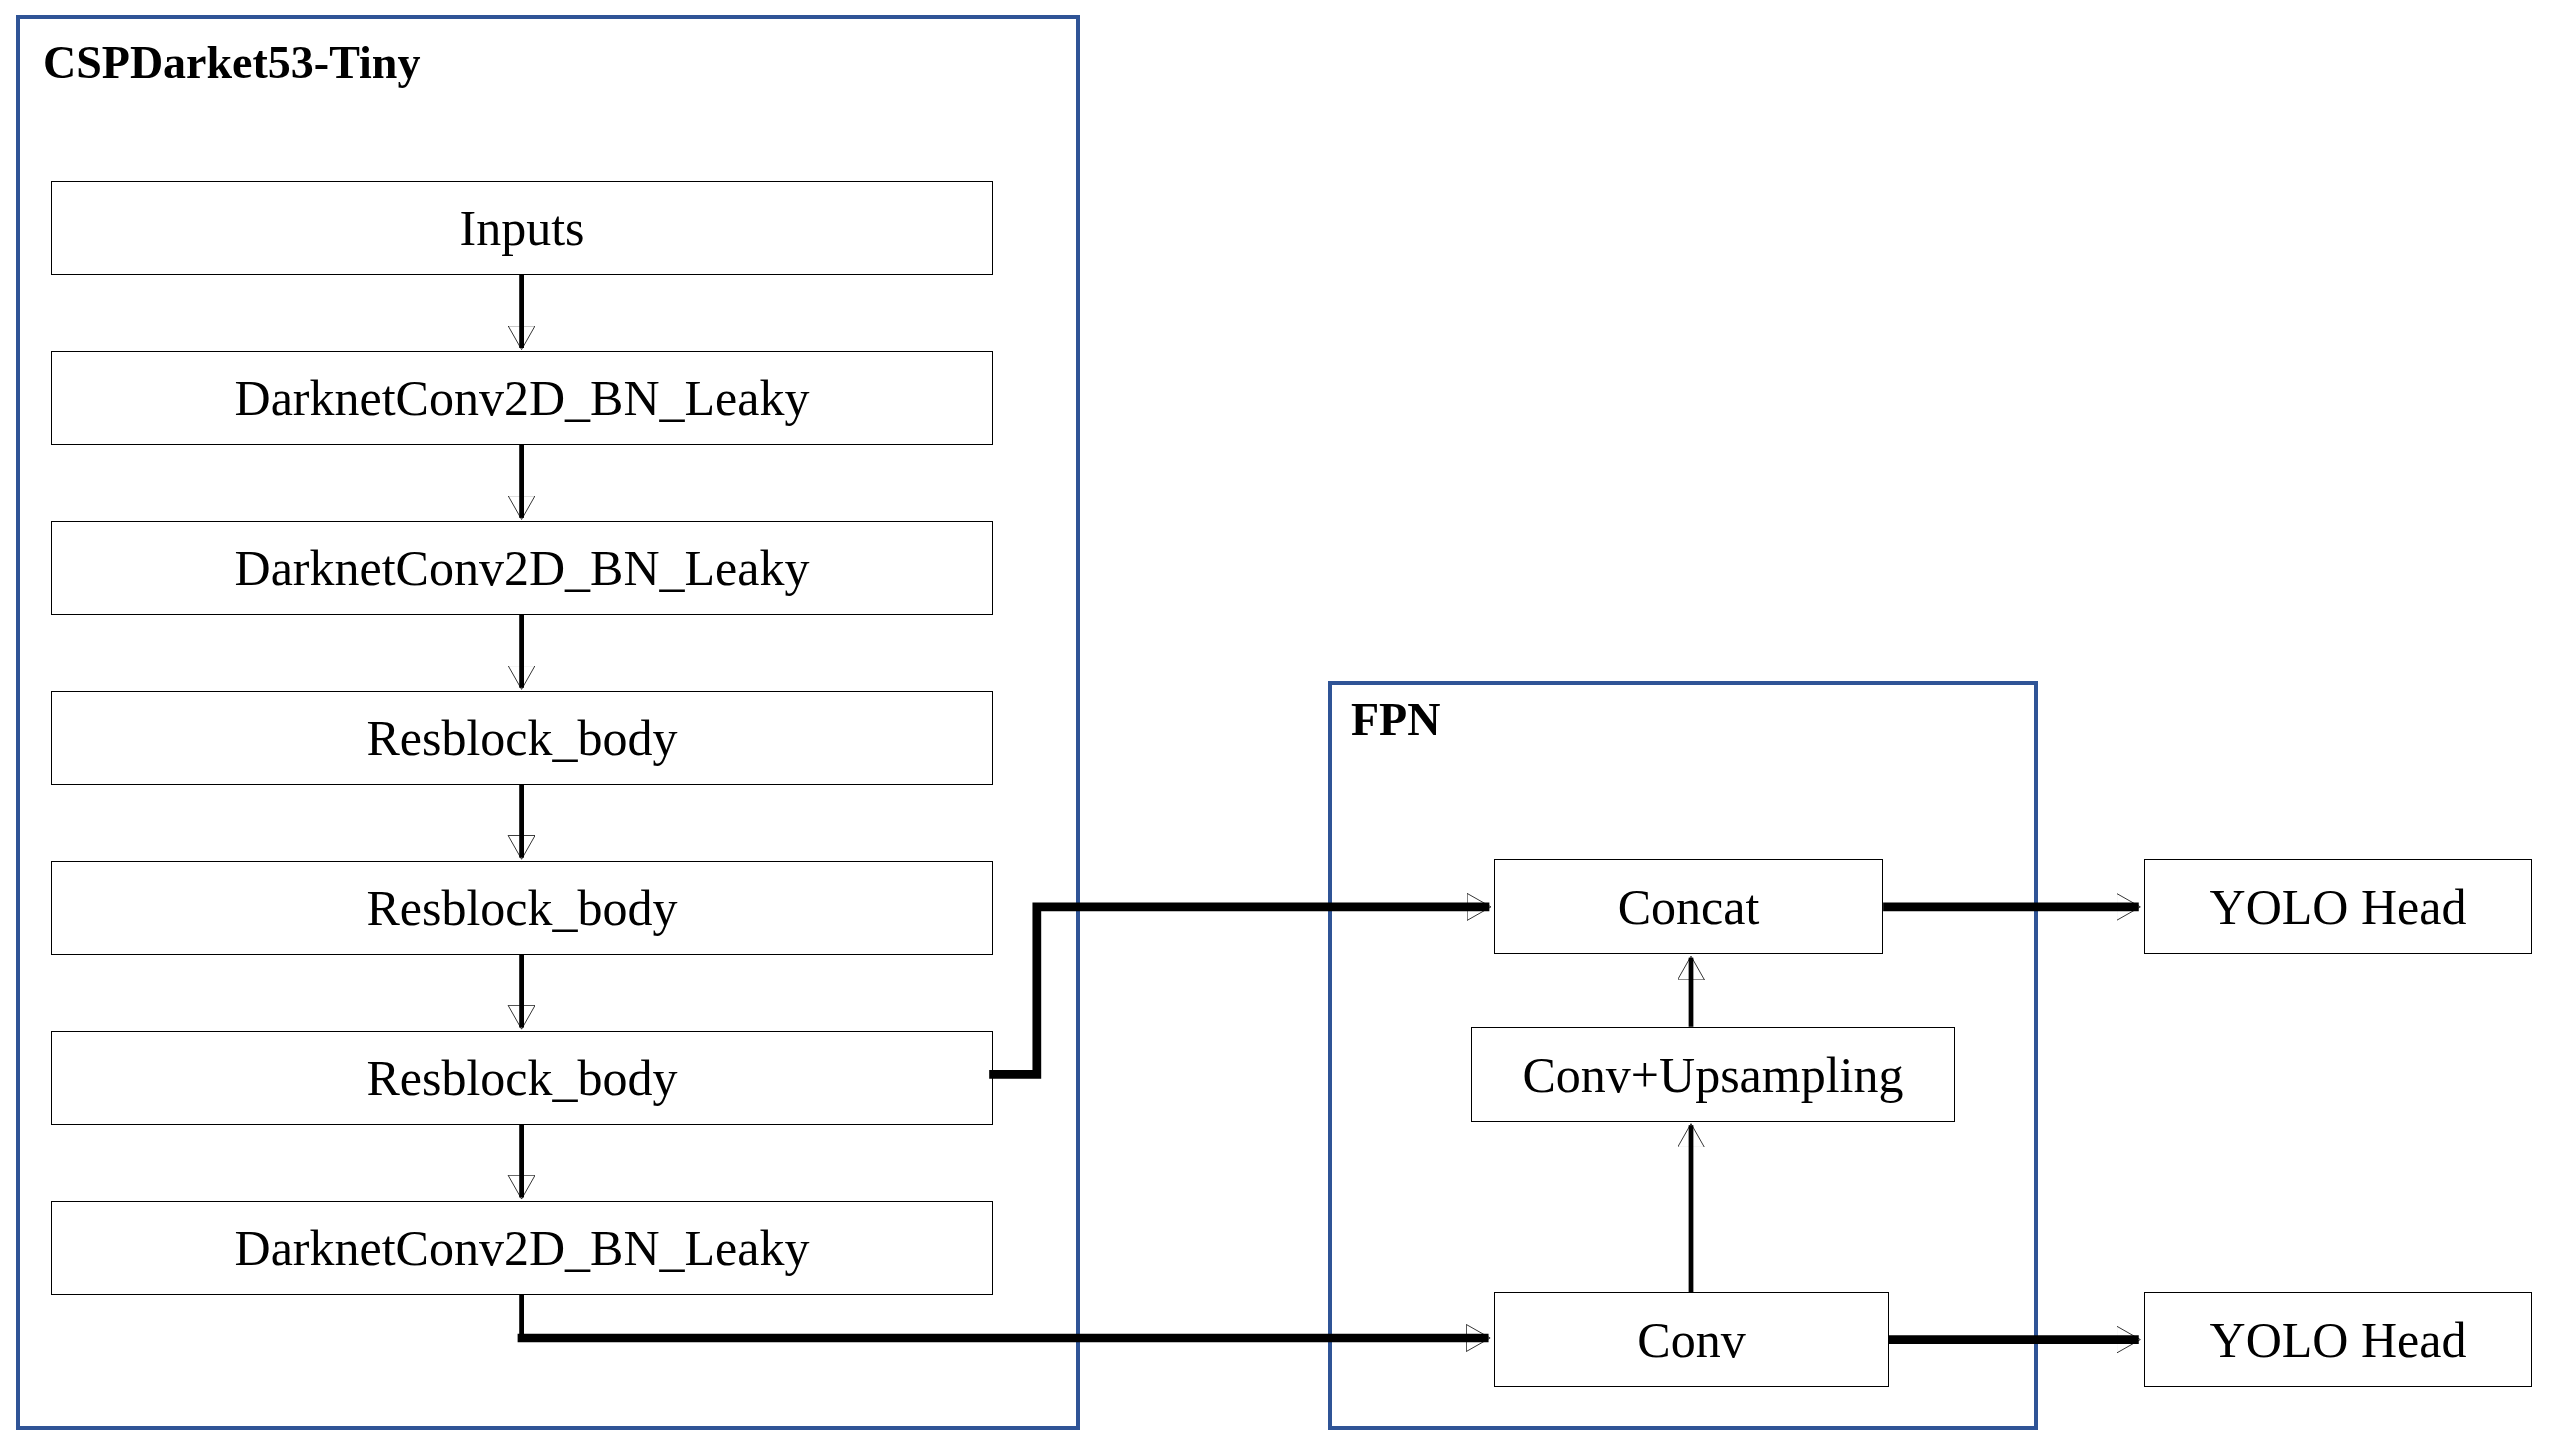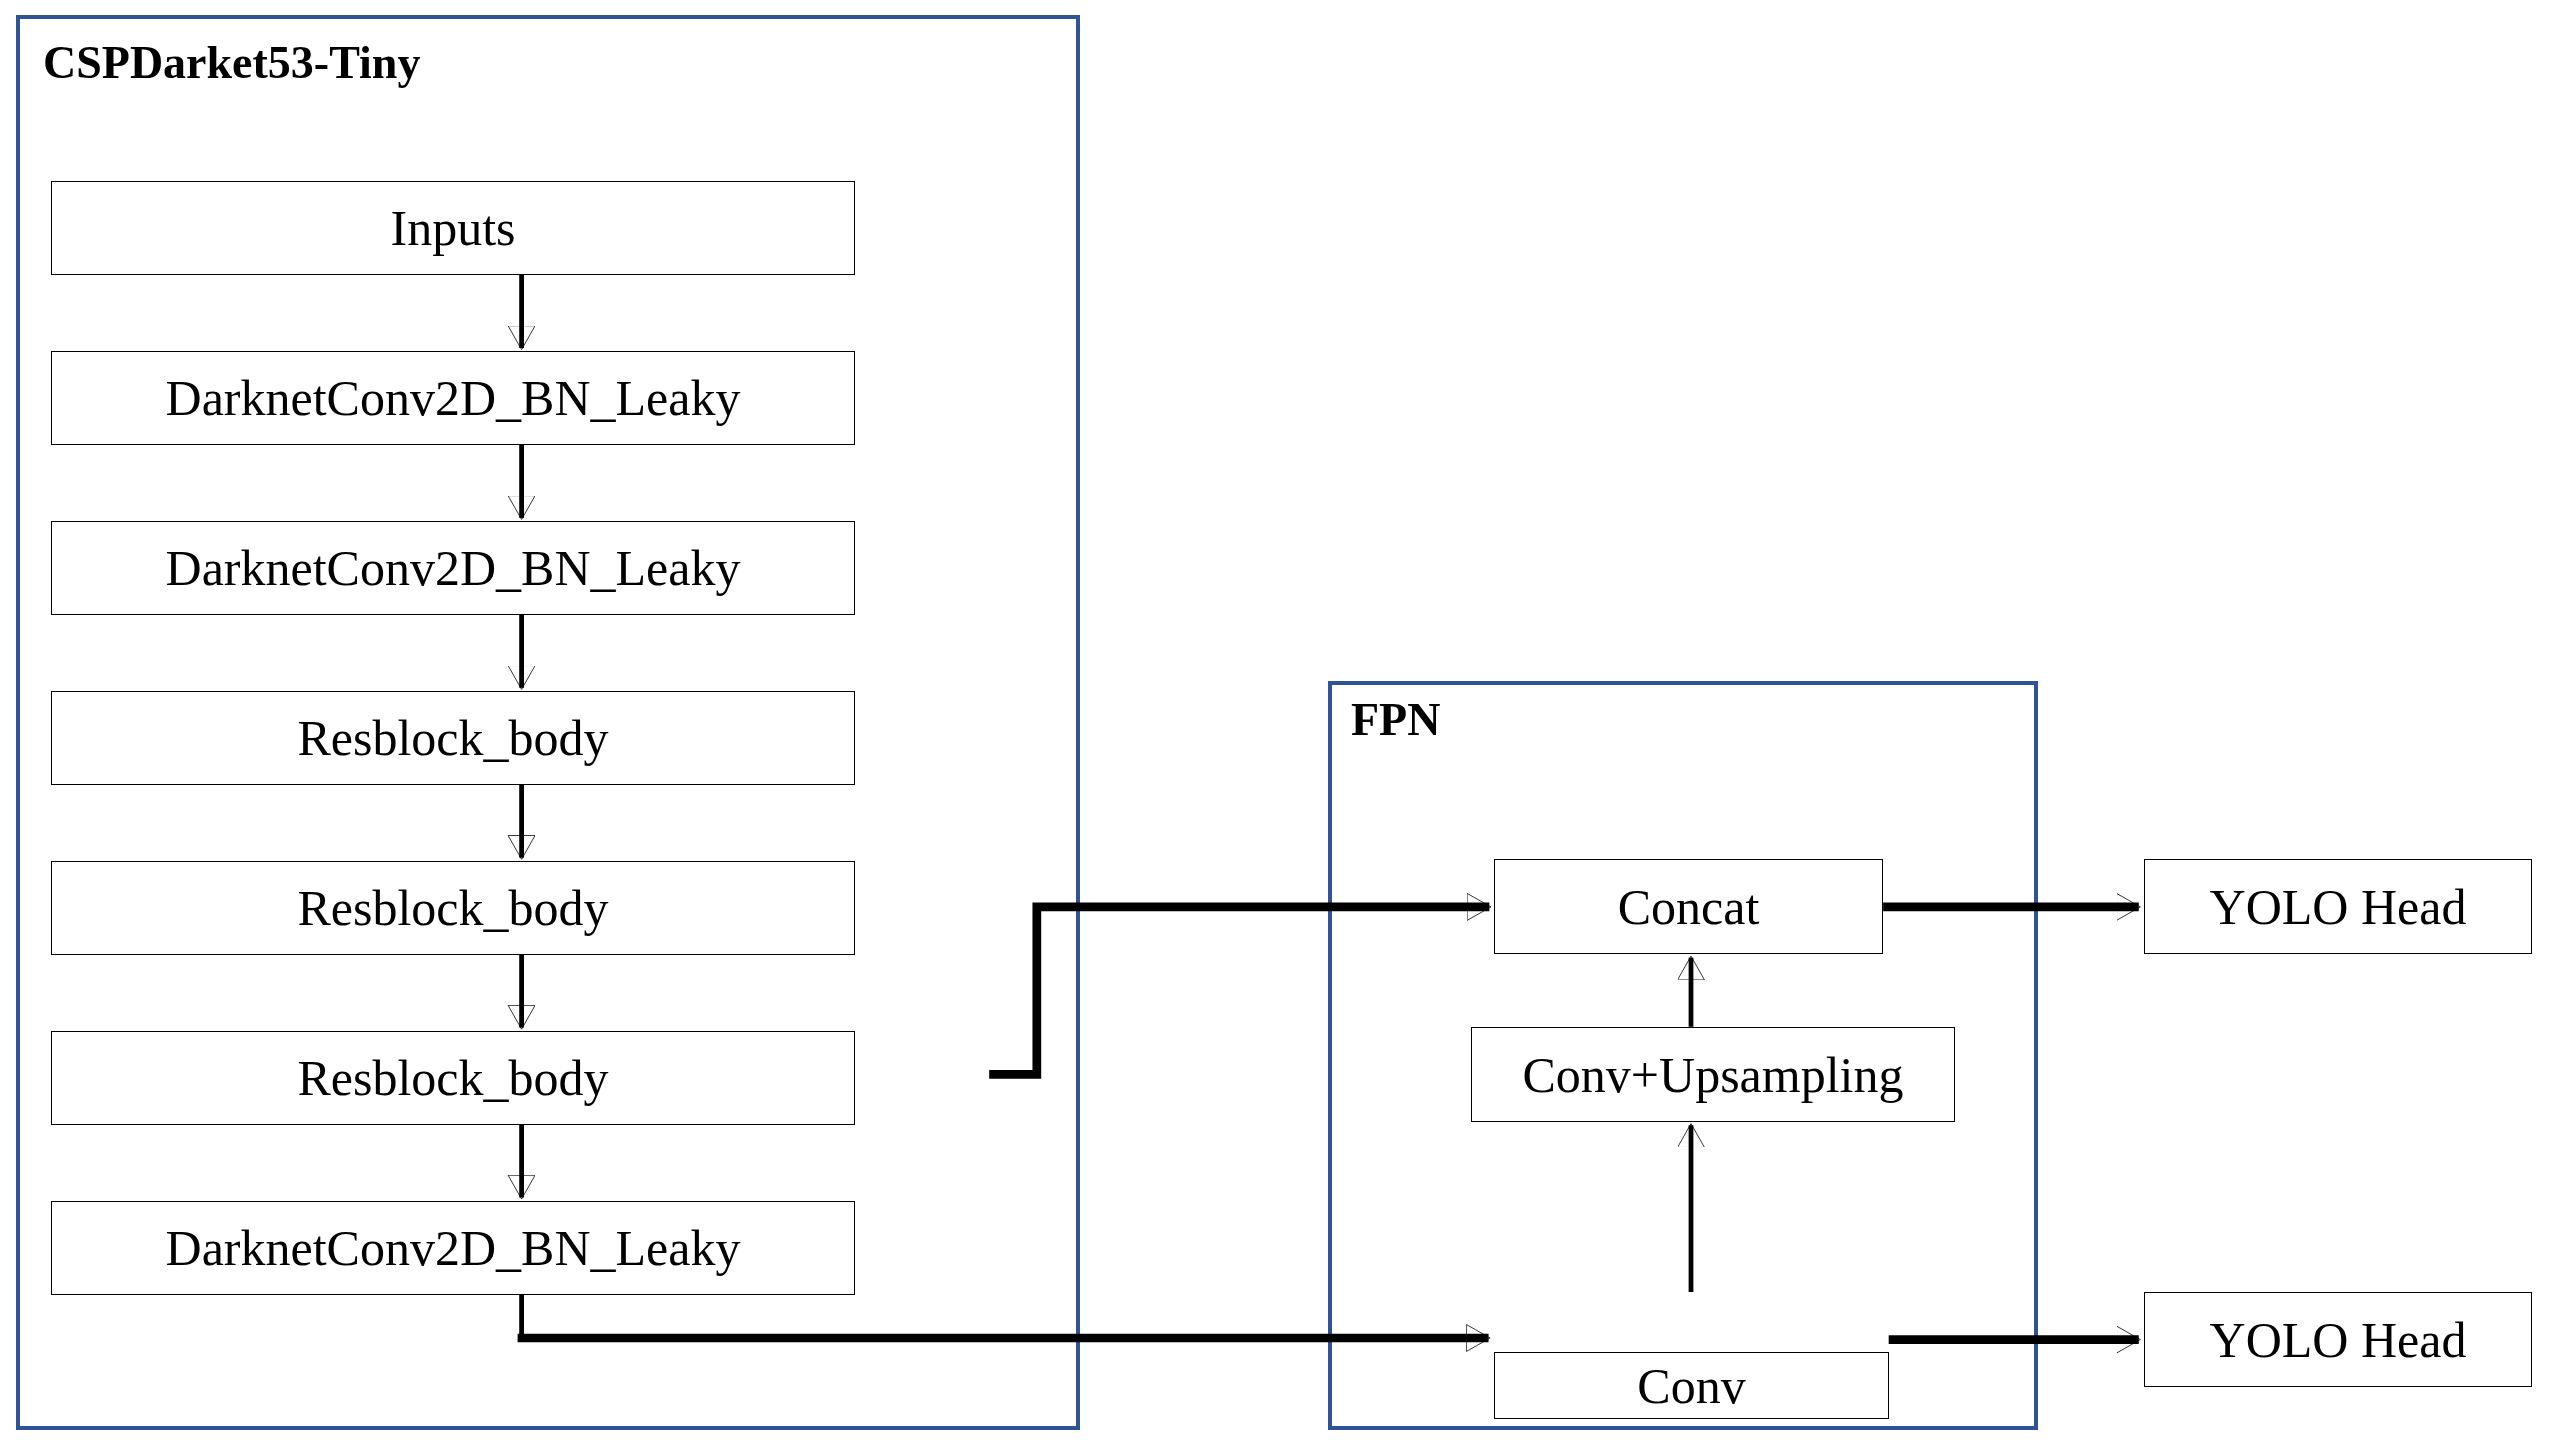--- a/index.html
+++ b/index.html
@@ -40,32 +40,32 @@
     box-sizing: border-box;
     display: flex;
     align-items: center;
     justify-content: center;
     font-size: 50px;
     line-height: 1;
     white-space: nowrap;
     text-align: center;
   }
   
-  .node.bb { left: 51px; width: 804px; height: 94px; }
+  .node.bb { left: 51px; width: 942px; height: 94px; }
   .node.bb0 { top: 181px;  }
   .node.bb1 { top: 351px;  }
   .node.bb2 { top: 521px;  }
   .node.bb3 { top: 691px;  }
   .node.bb4 { top: 861px; }
   .node.bb5 { top: 1031px; }
   .node.bb6 { top: 1201px; }
   
   .node.concat   { left: 1494px; top: 859px; width: 389px; height: 95px; }
   .node.upsample { left: 1471px; top: 1027px; width: 484px; height: 95px; }
-  .node.conv     { left: 1494px; top: 1352px; width: 395px; height: 67px; text-align: center; }
+  .node.conv     { left: 1494px; top: 1292px; width: 395px; height: 95px; text-align: center; }
   
   .node.head-top    { left: 2144px; top: 859px; width: 388px; height: 95px; }
   .node.head-bottom { left: 2144px; top: 1292px; width: 388px; height: 95px; }
   svg.wires {
     position: absolute;
     left: 0;
     top: 0;
     pointer-events: none;
   }
   svg.wires path {

